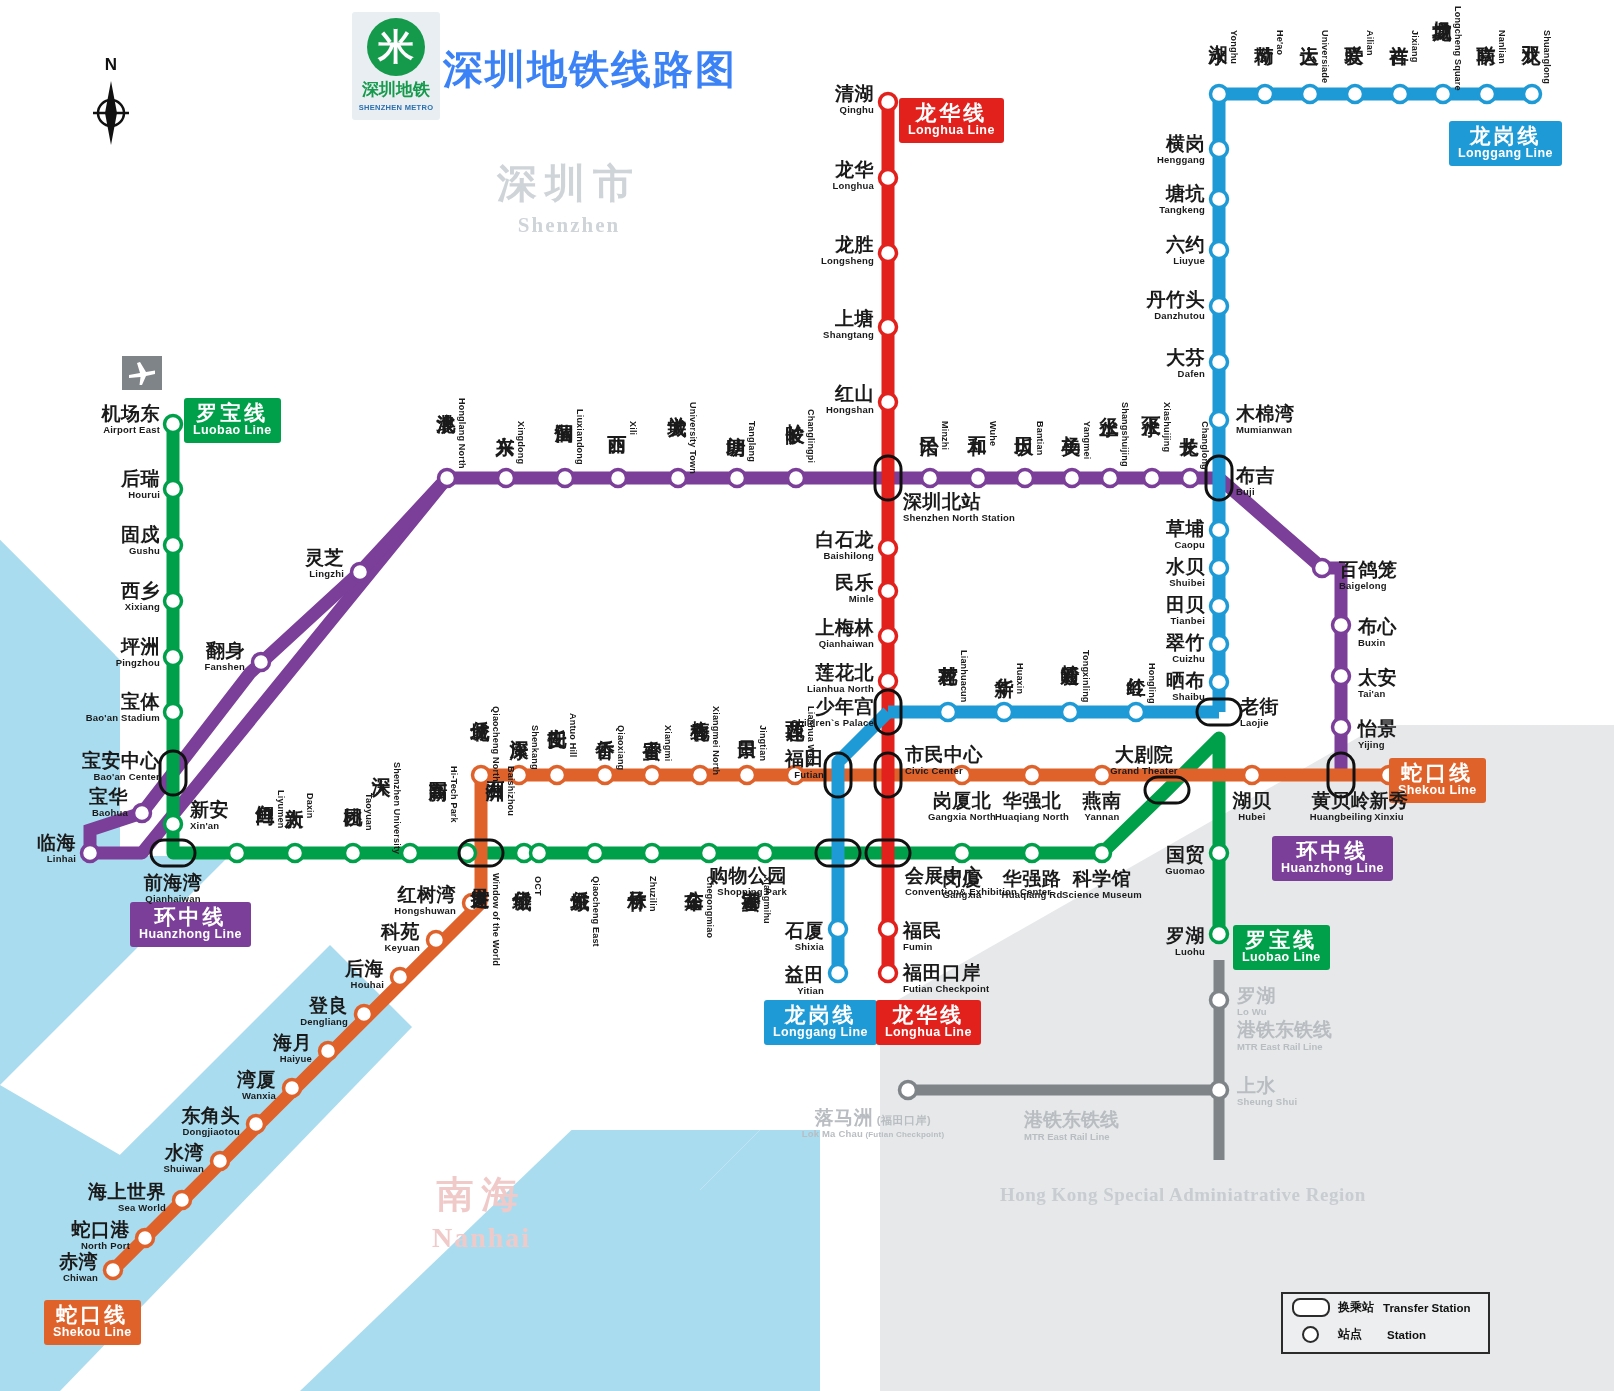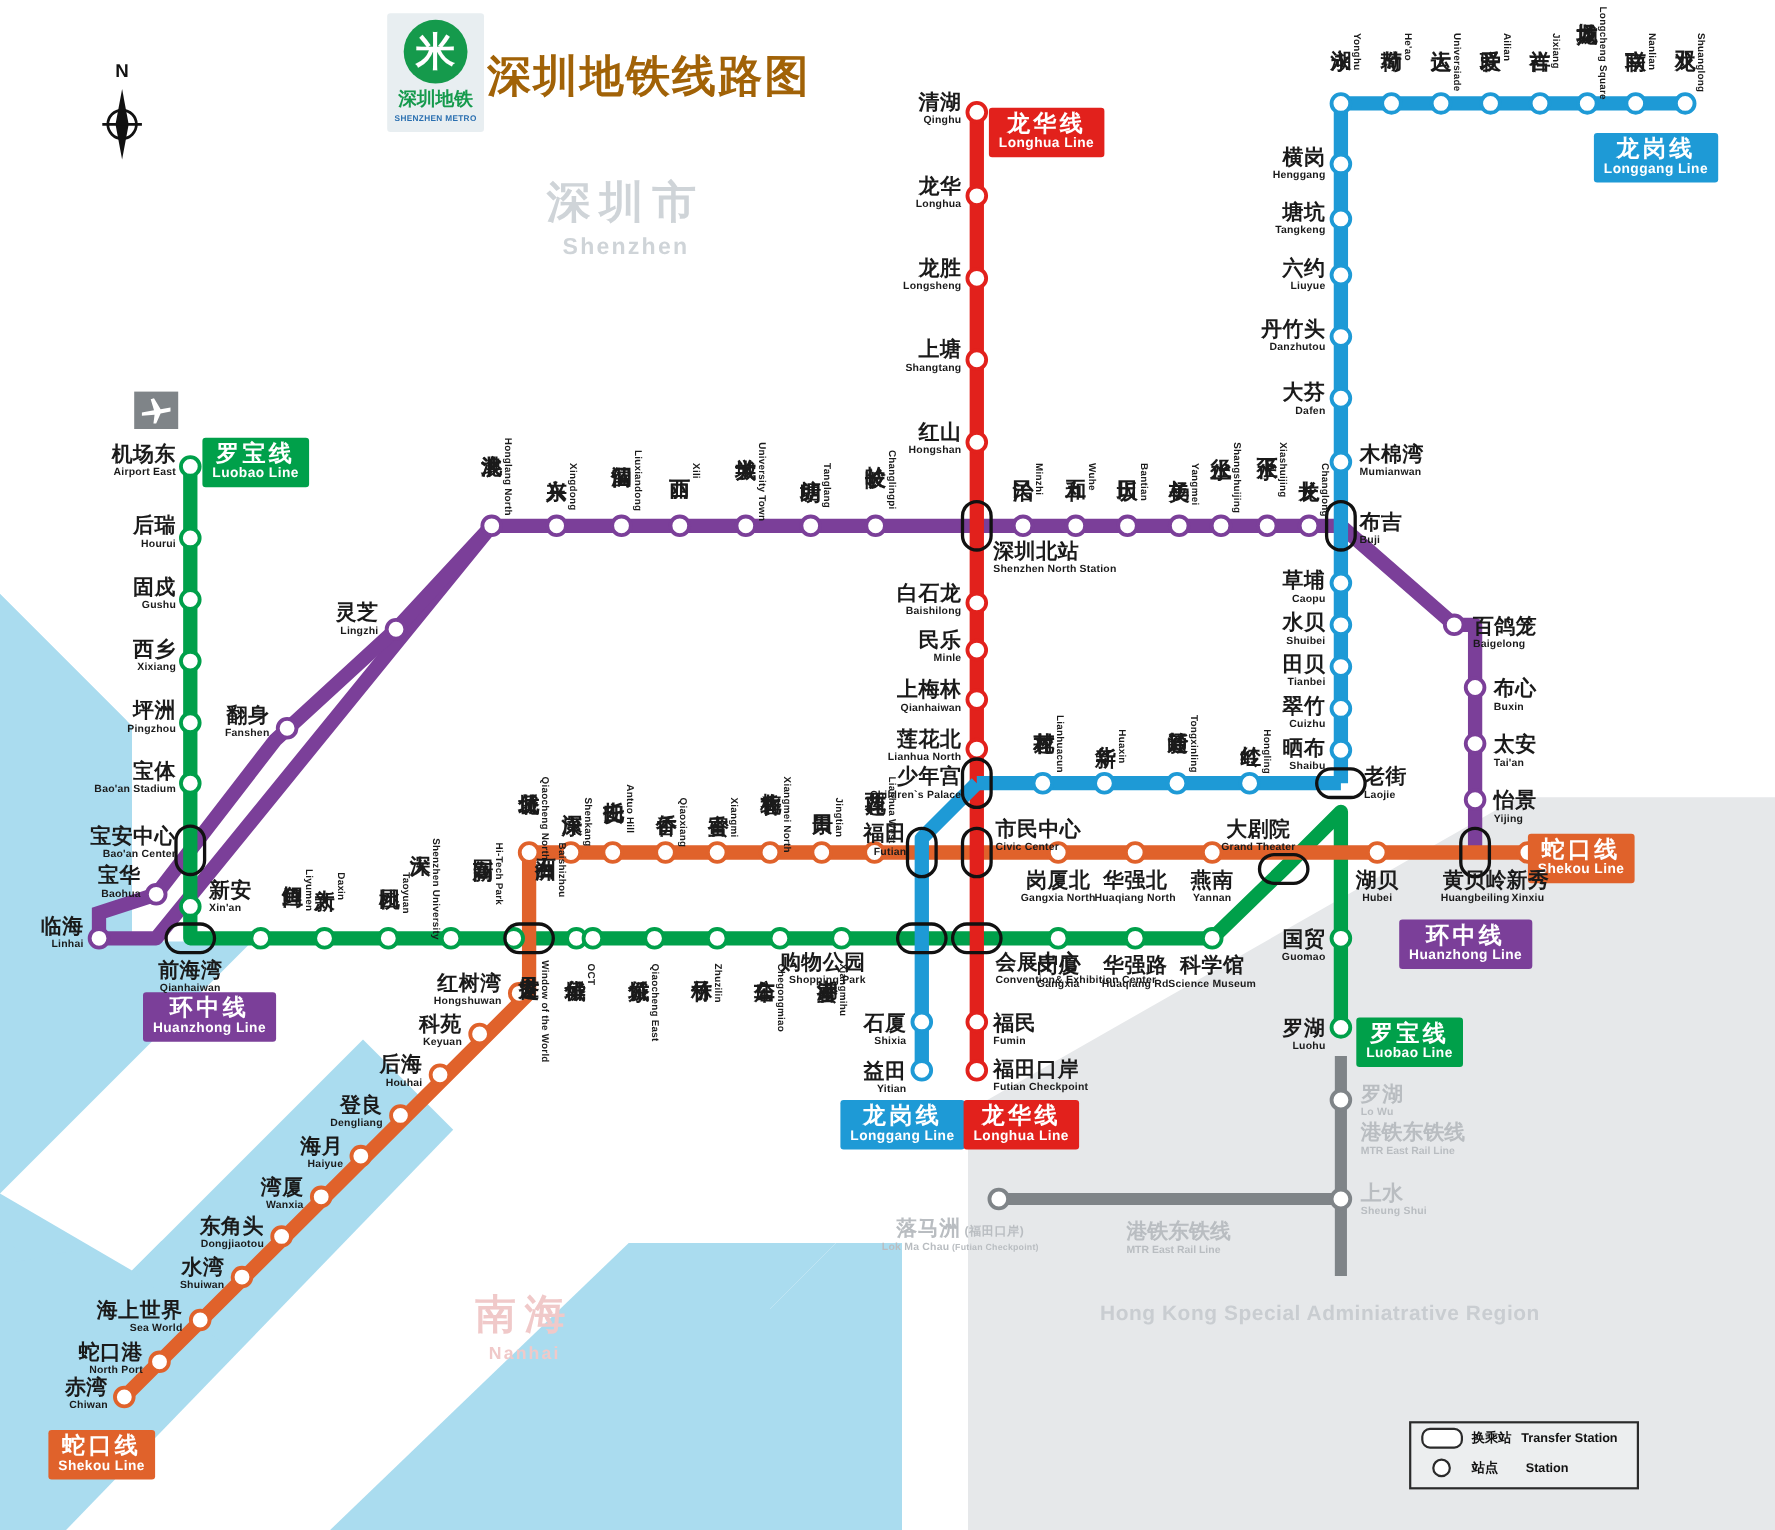--- a/index.html
+++ b/index.html
@@ -21,39 +21,39 @@
             writing-mode:vertical-rl;text-orientation:upright;line-height:1.05;display:inline-block;vertical-align:top;}
   .vlbl .en{font-size:9px;font-weight:bold;color:#1a1a1a;
             writing-mode:vertical-rl;display:inline-block;vertical-align:top;letter-spacing:0.2px;margin-left:1px;}
 
   
   .badge{position:absolute;border-radius:3px;padding:4px 9px 5px 9px;text-align:center;color:#fff;}
   .badge .bcn{font-size:21px;font-weight:bold;letter-spacing:3px;display:block;line-height:1.05;}
   .badge .ben{font-size:12.5px;font-weight:bold;letter-spacing:0.4px;display:block;line-height:1.1;}
 
   
-  #title{position:absolute;left:443px;top:42px;font-size:40px;font-weight:bold;color:#a16207;letter-spacing:2px;}
+  #title{position:absolute;left:443px;top:42px;font-size:40px;font-weight:bold;color:#3b82f6;letter-spacing:2px;}
   #logo{position:absolute;left:352px;top:12px;width:88px;height:108px;background:#e8eef1;
         border-radius:3px;text-align:center;}
   #logo .disc{width:58px;height:58px;border-radius:50%;background:#159a4c;margin:6px auto 2px auto;position:relative;}
   #logo .disc .g{position:absolute;left:50%;top:50%;transform:translate(-50%,-50%);
         color:#fff;font-size:36px;font-weight:bold;line-height:1;}
   #logo .lcn{font-size:17px;font-weight:bold;color:#159a4c;display:block;letter-spacing:0px;}
   #logo .len{font-size:7.5px;font-weight:bold;color:#2a6fb0;display:block;letter-spacing:0.3px;margin-top:2px;}
 
   .region{position:absolute;text-align:center;pointer-events:none;}
   .region .rcn{display:block;font-weight:bold;letter-spacing:8px;}
-  .region .ren{display:block;font-weight:bold;letter-spacing:2px;}
+  .region .ren{display:block;font-weight:bold;letter-spacing:2px;font-family:Liberation Serif, serif;}
 
   #sz{left:497px;top:156px;color:#cfd4d8;}
   #sz .rcn{font-size:40px;}
   #sz .ren{font-size:21px;margin-top:2px;}
   #nanhai{left:432px;top:1170px;color:#f0c9c9;}
   #nanhai .rcn{font-size:37px;}
-  #nanhai .ren{font-size:16px;margin-top:2px;}
+  #nanhai .ren{font-size:28px;margin-top:2px;}
   #hk{left:1000px;top:1180px;color:#c9cdd1;}
   #hk .rcn{font-size:41px;letter-spacing:11px;}
   #hk .ren{font-size:19px;margin-top:4px;letter-spacing:0.5px;}
 
   
   .glbl{position:absolute;white-space:nowrap;}
   .glbl .cn{font-size:19px;font-weight:bold;color:#b9bdc1;display:block;line-height:1;}
   .glbl .en{font-size:9.5px;font-weight:bold;color:#b9bdc1;display:block;margin-top:2px;}
   .glbl .sub{font-size:11px;font-weight:bold;color:#b9bdc1;}
   .glbl .suben{font-size:8px;font-weight:bold;color:#b9bdc1;}

